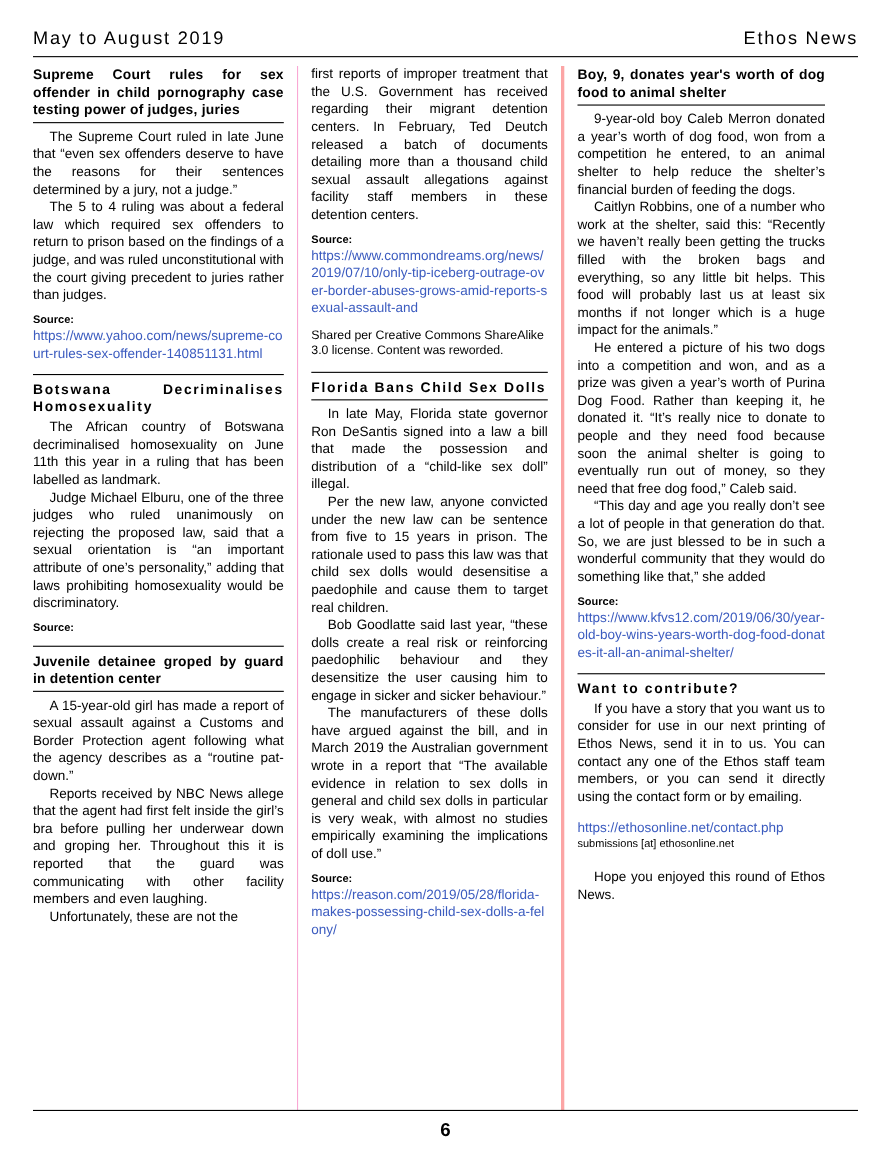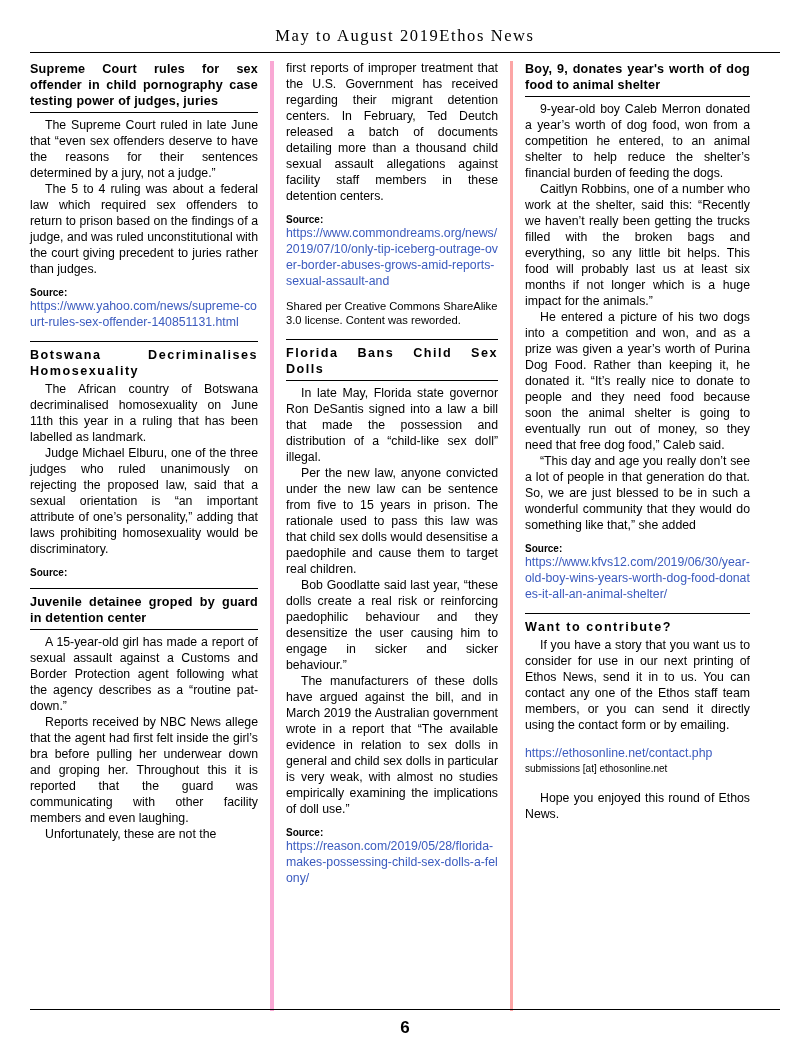--- a/index.html
+++ b/index.html
@@ -19,23 +19,23 @@
     position: absolute;
     left: 0; top: 0;
     width: 810px;
     height: 1048px;
     box-sizing: border-box;
     padding: 26px 30px 10px 30px;
   }
   
   .masthead {
     display: flex;
-    justify-content: center;
+    justify-content: space-between;
     align-items: baseline;
-    font-family: Liberation Serif, serif;
+    font-family: Liberation Sans, sans-serif;
     font-size: 16.5px;
     letter-spacing: 0.5px;
     padding-bottom: 6px;
   }
   .masthead .left { letter-spacing: 1.6px; }
   .masthead .right { letter-spacing: 1.6px; }
   .rule-top {
     border-bottom: 1.6px solid #000;
     margin-bottom: 8px;
   }
@@ -44,21 +44,21 @@
     display: flex;
     gap: 0;
     height: 950px;
   }
   .col {
     width: 240px;
     box-sizing: border-box;
     position: relative;
   }
   .col.c1 { padding-right: 12px; }
-  .col.c2 { padding-left: 12px; padding-right: 12px; border-left: 4px solid #f9a8d4; }
+  .col.c2 { padding-left: 12px; padding-right: 12px; border-left: 1px solid #f9a8d4; }
   .col.c3 { padding-left: 12px; border-left: 3px solid #fca5a5; }
 
   h2.headline {
     font-family: "Liberation Sans", sans-serif;
     font-weight: bold;
     font-size: 12.6px;
     line-height: 1.28;
     margin: 0 0 3px 0;
     text-align: justify;
     letter-spacing: 0.2px;

